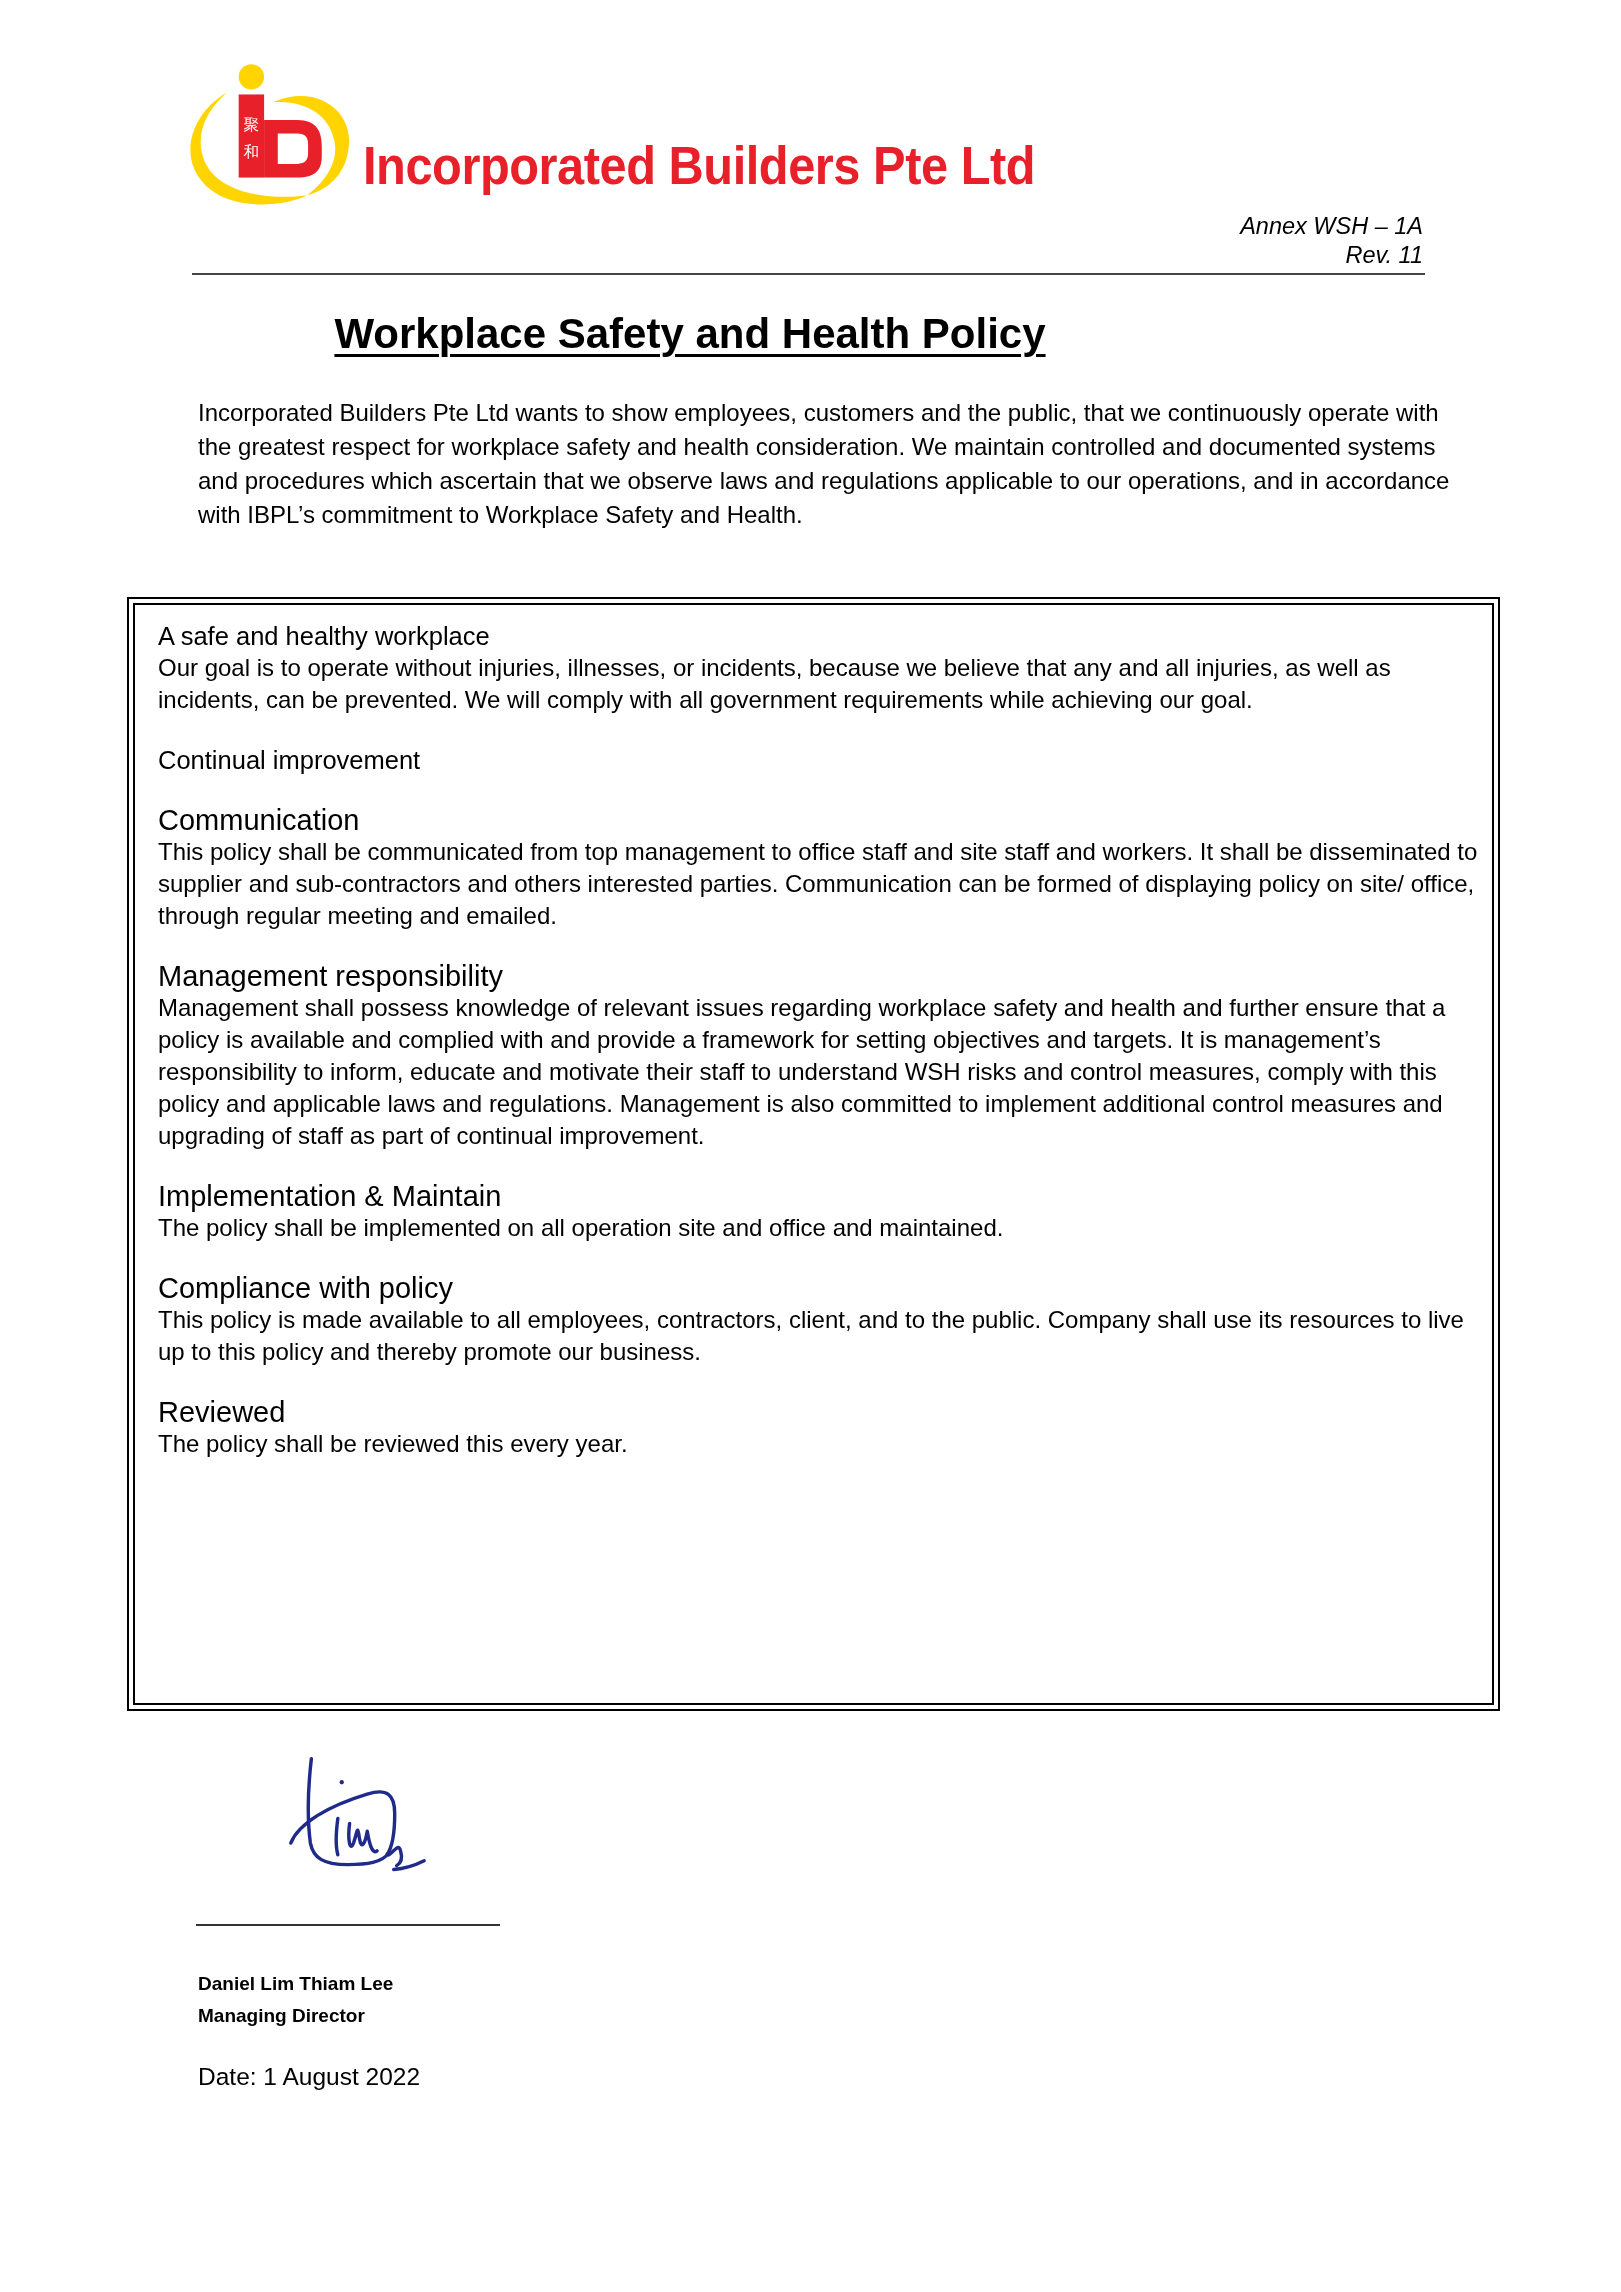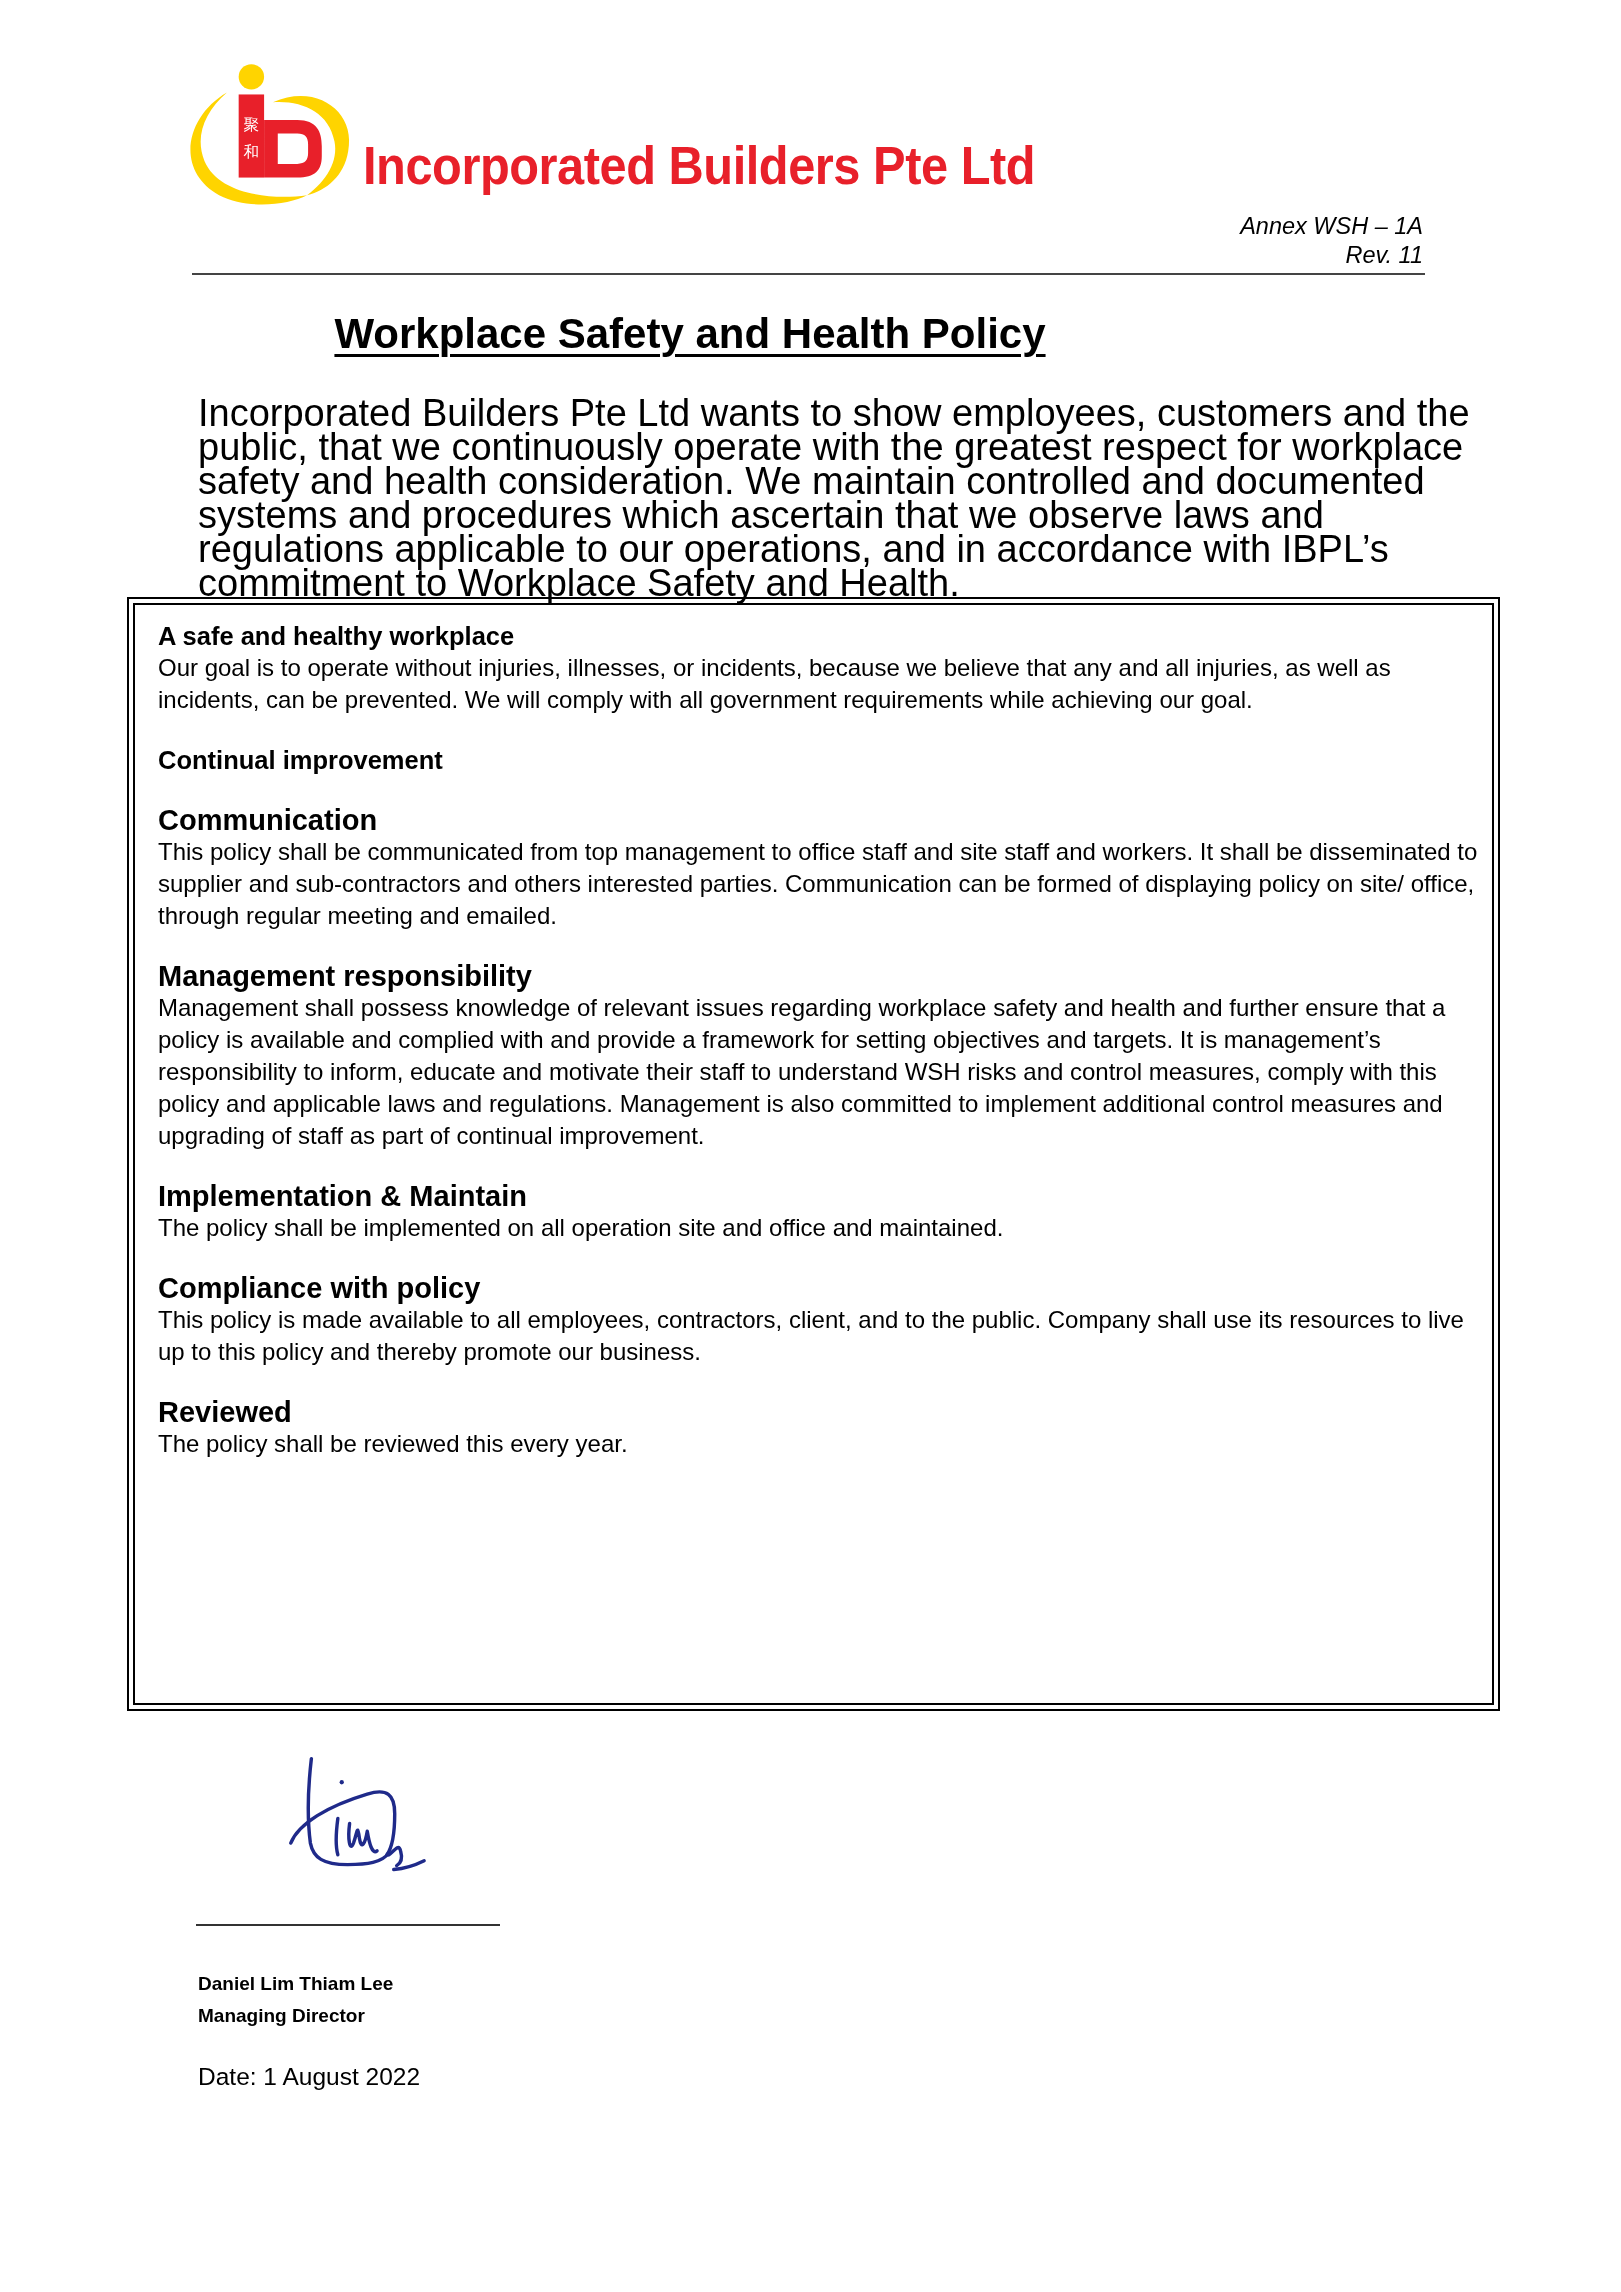--- a/index.html
+++ b/index.html
@@ -12,31 +12,31 @@
                   font-weight: bold; font-size: 53px; color: #e8202a; letter-spacing: -0.5px;
                   transform: scaleX(0.92); transform-origin: left center; white-space: nowrap; }
 
   .annex { position: absolute; right: 198px; top: 212px; text-align: right; font-style: italic;
            font-size: 23.5px; line-height: 29px; }
   .header-rule { position: absolute; left: 192px; width: 1233px; top: 273px; height: 2px; background: #444; }
 
   .title { position: absolute; left: 0; width: 1380px; top: 310px; text-align: center; font-weight: bold;
            font-size: 42px; text-decoration: underline; text-underline-offset: 5.9px; text-decoration-thickness: 2.9px; }
 
-  .intro { position: absolute; left: 198px; width: 1274px; top: 396px; font-size: 38px; line-height: 34px; }
+  .intro { position: absolute; left: 198px; width: 1274px; top: 396px; font-size: 24px; line-height: 34px; }
 
   
   .policy-box { position: absolute; left: 127px; top: 597px; width: 1369px; height: 1110px;
                 border: 2.9px solid #000; box-sizing: content-box; }
   .policy-box::before { content: ""; position: absolute; left: 3.9px; top: 3.9px; right: 3.9px; bottom: 3.9px;
                         border: 2px solid #000; }
   .policy-inner { position: absolute; left: 29px; top: 21.6px; width: 1323px; }
 
   .section { margin-bottom: 29px; }
-  .section h2 { margin: 0; font-weight: bold; line-height: 31px; }
+  .section h2 { margin: 0; font-weight: normal; line-height: 31px; }
   .section h2.small { font-size: 25.5px; }
   .section h2.large { font-size: 29px; }
   .section p { margin: 0; font-size: 24px; line-height: 32px; }
 
   
   .signature { position: absolute; left: 279px; top: 1745px; width: 152px; height: 152px; }
   .sig-line { position: absolute; left: 196px; top: 1924px; width: 304px; height: 2px; background: #333; }
   .signer-name, .signer-title { position: absolute; left: 198px; font-weight: bold; font-size: 19px; line-height: 31px; }
   .signer-name { top: 1968px; }
   .signer-title { top: 2000px; text-align: right; }

